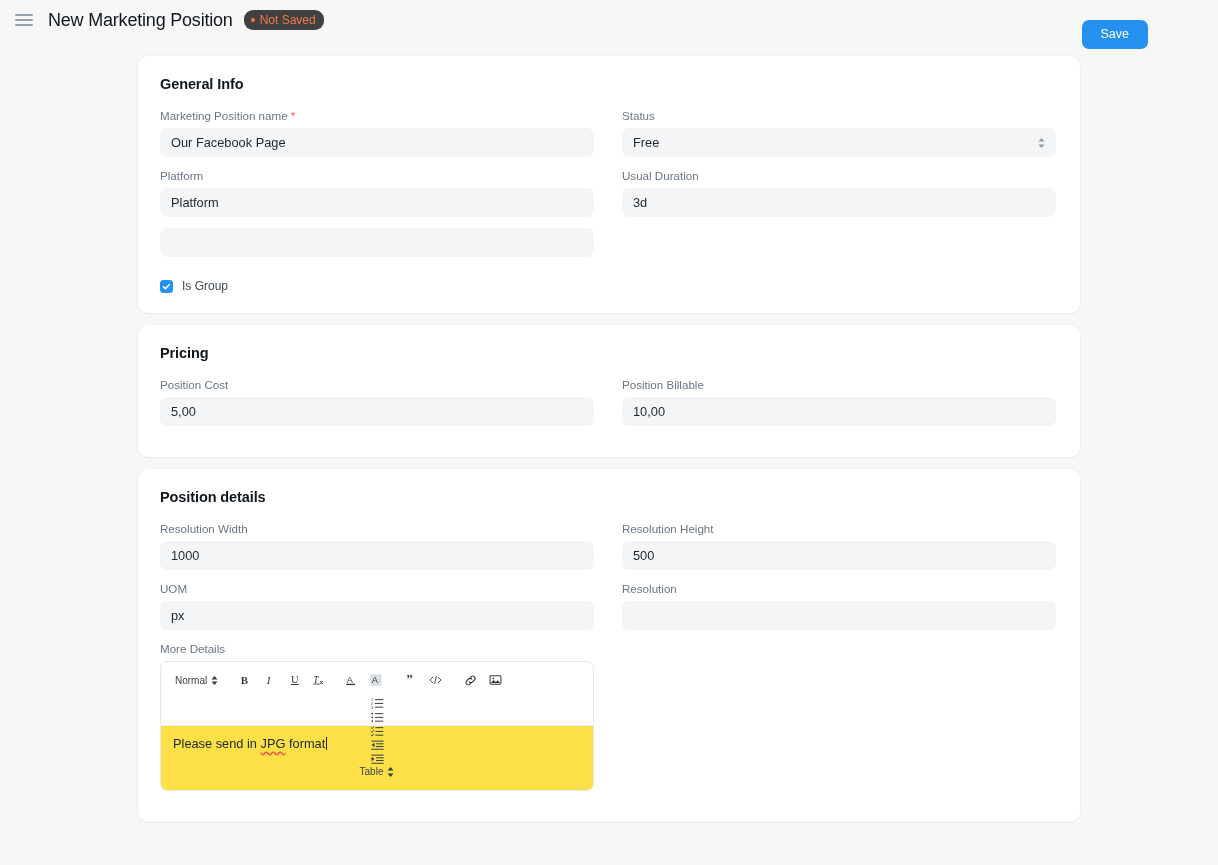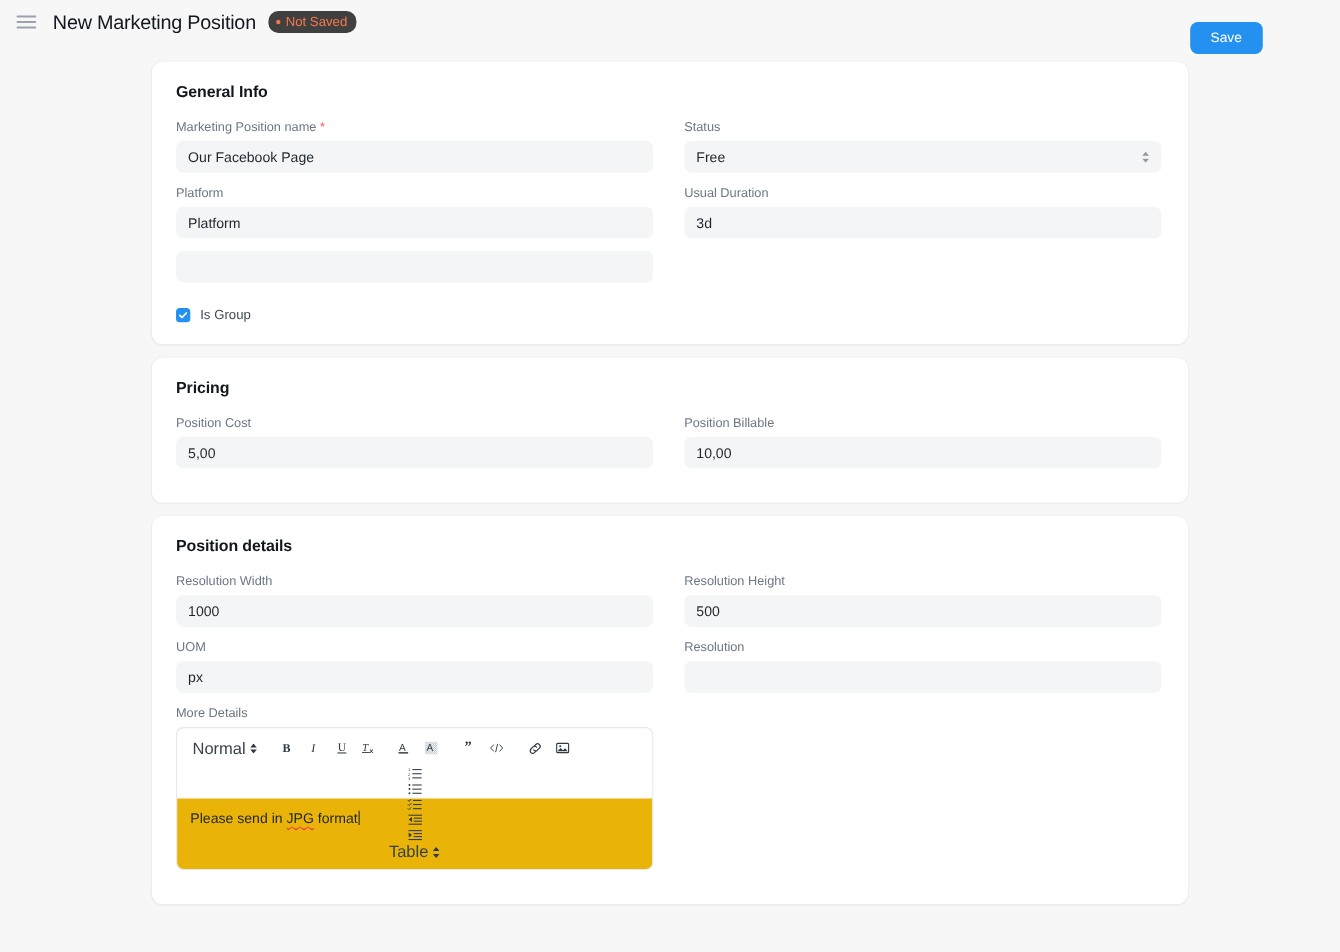--- a/index.html
+++ b/index.html
@@ -185,32 +185,32 @@
   .tb-gap { width: 10px; flex: none; }
   .tb-gap-sm { width: 6px; flex: none; }
   .tb-picker {
     display: flex;
     align-items: center;
     gap: 4px;
     cursor: pointer;
     padding: 0 4px;
   }
   .tb-picker-label {
-    font-size: 15px;
+    font-size: 10px;
     color: #39424b;
   }
   .picker-chevrons {
     display: flex; flex-direction: column; gap: 1.5px;
   }
   .editor-body {
     min-height: 64px;
     padding: 10px 12px;
     font-size: 12.8px;
     color: #1f272e;
-    background: #eab308;
+    background: #fde047;
   }
   .spell {
     text-decoration: underline wavy #ec4a4a;
     text-decoration-skip-ink: none;
     text-underline-offset: 2px;
   }
   .caret {
     display: inline-block;
     width: 1px;
     height: 13px;

